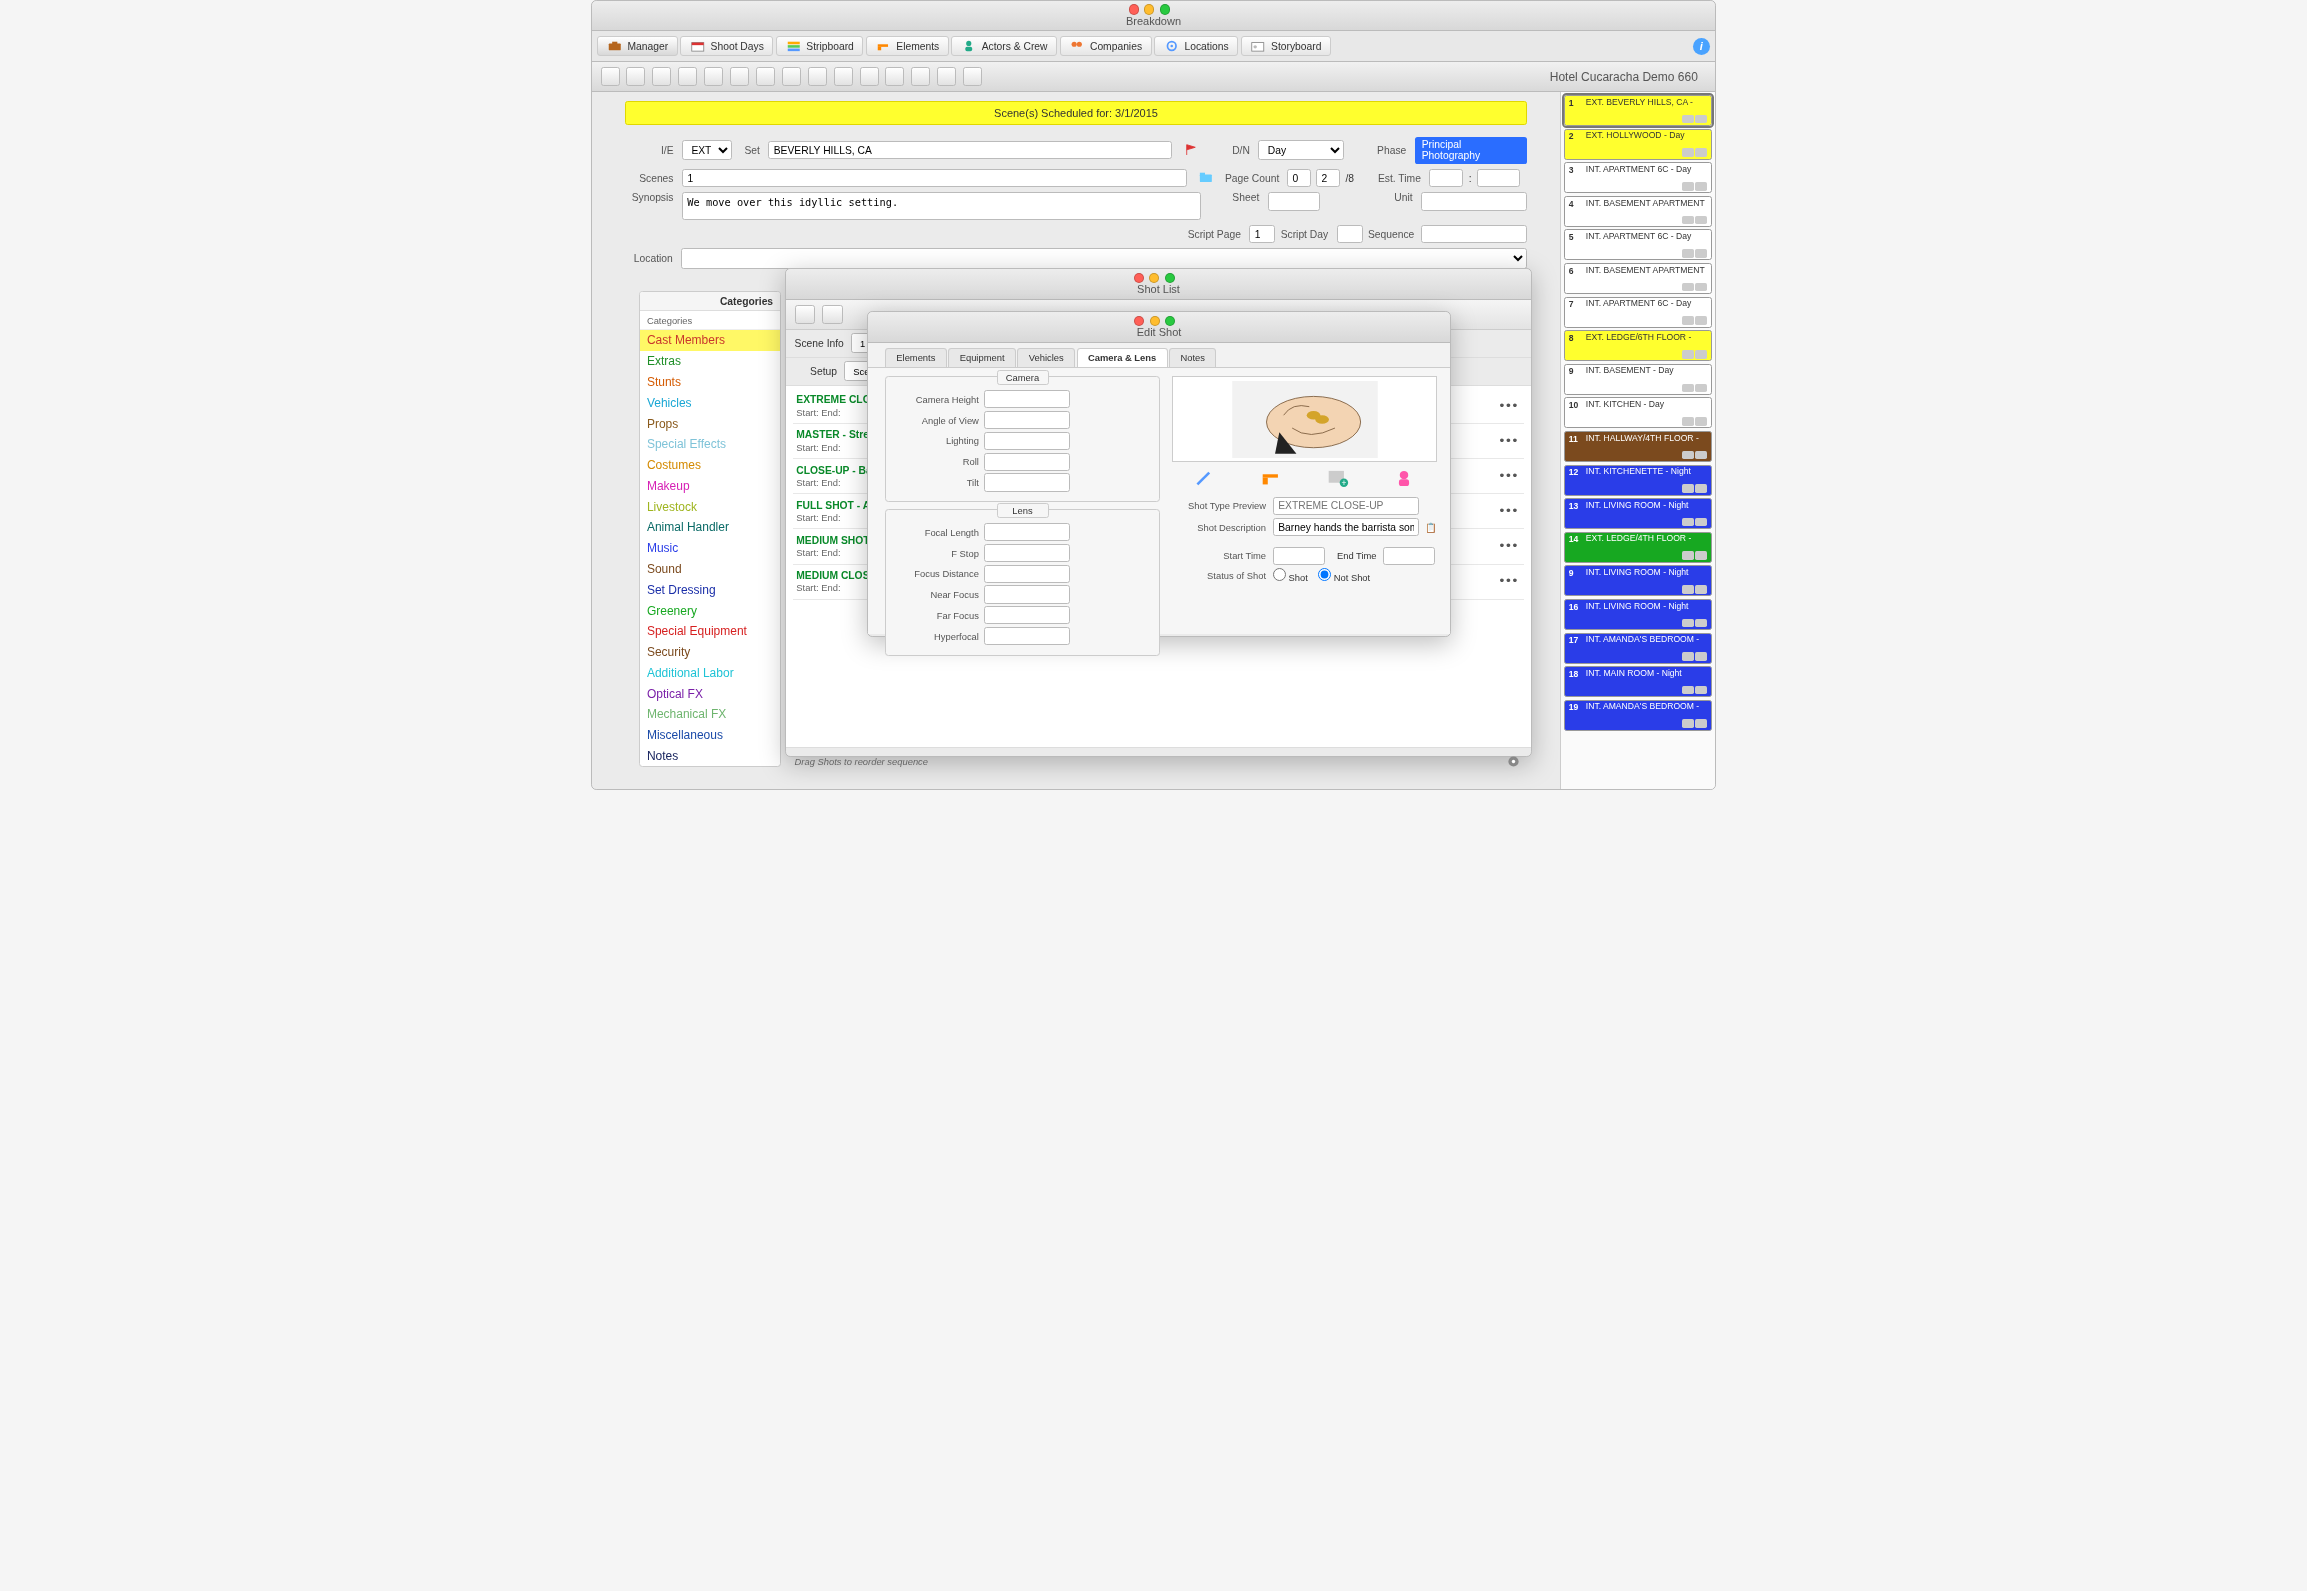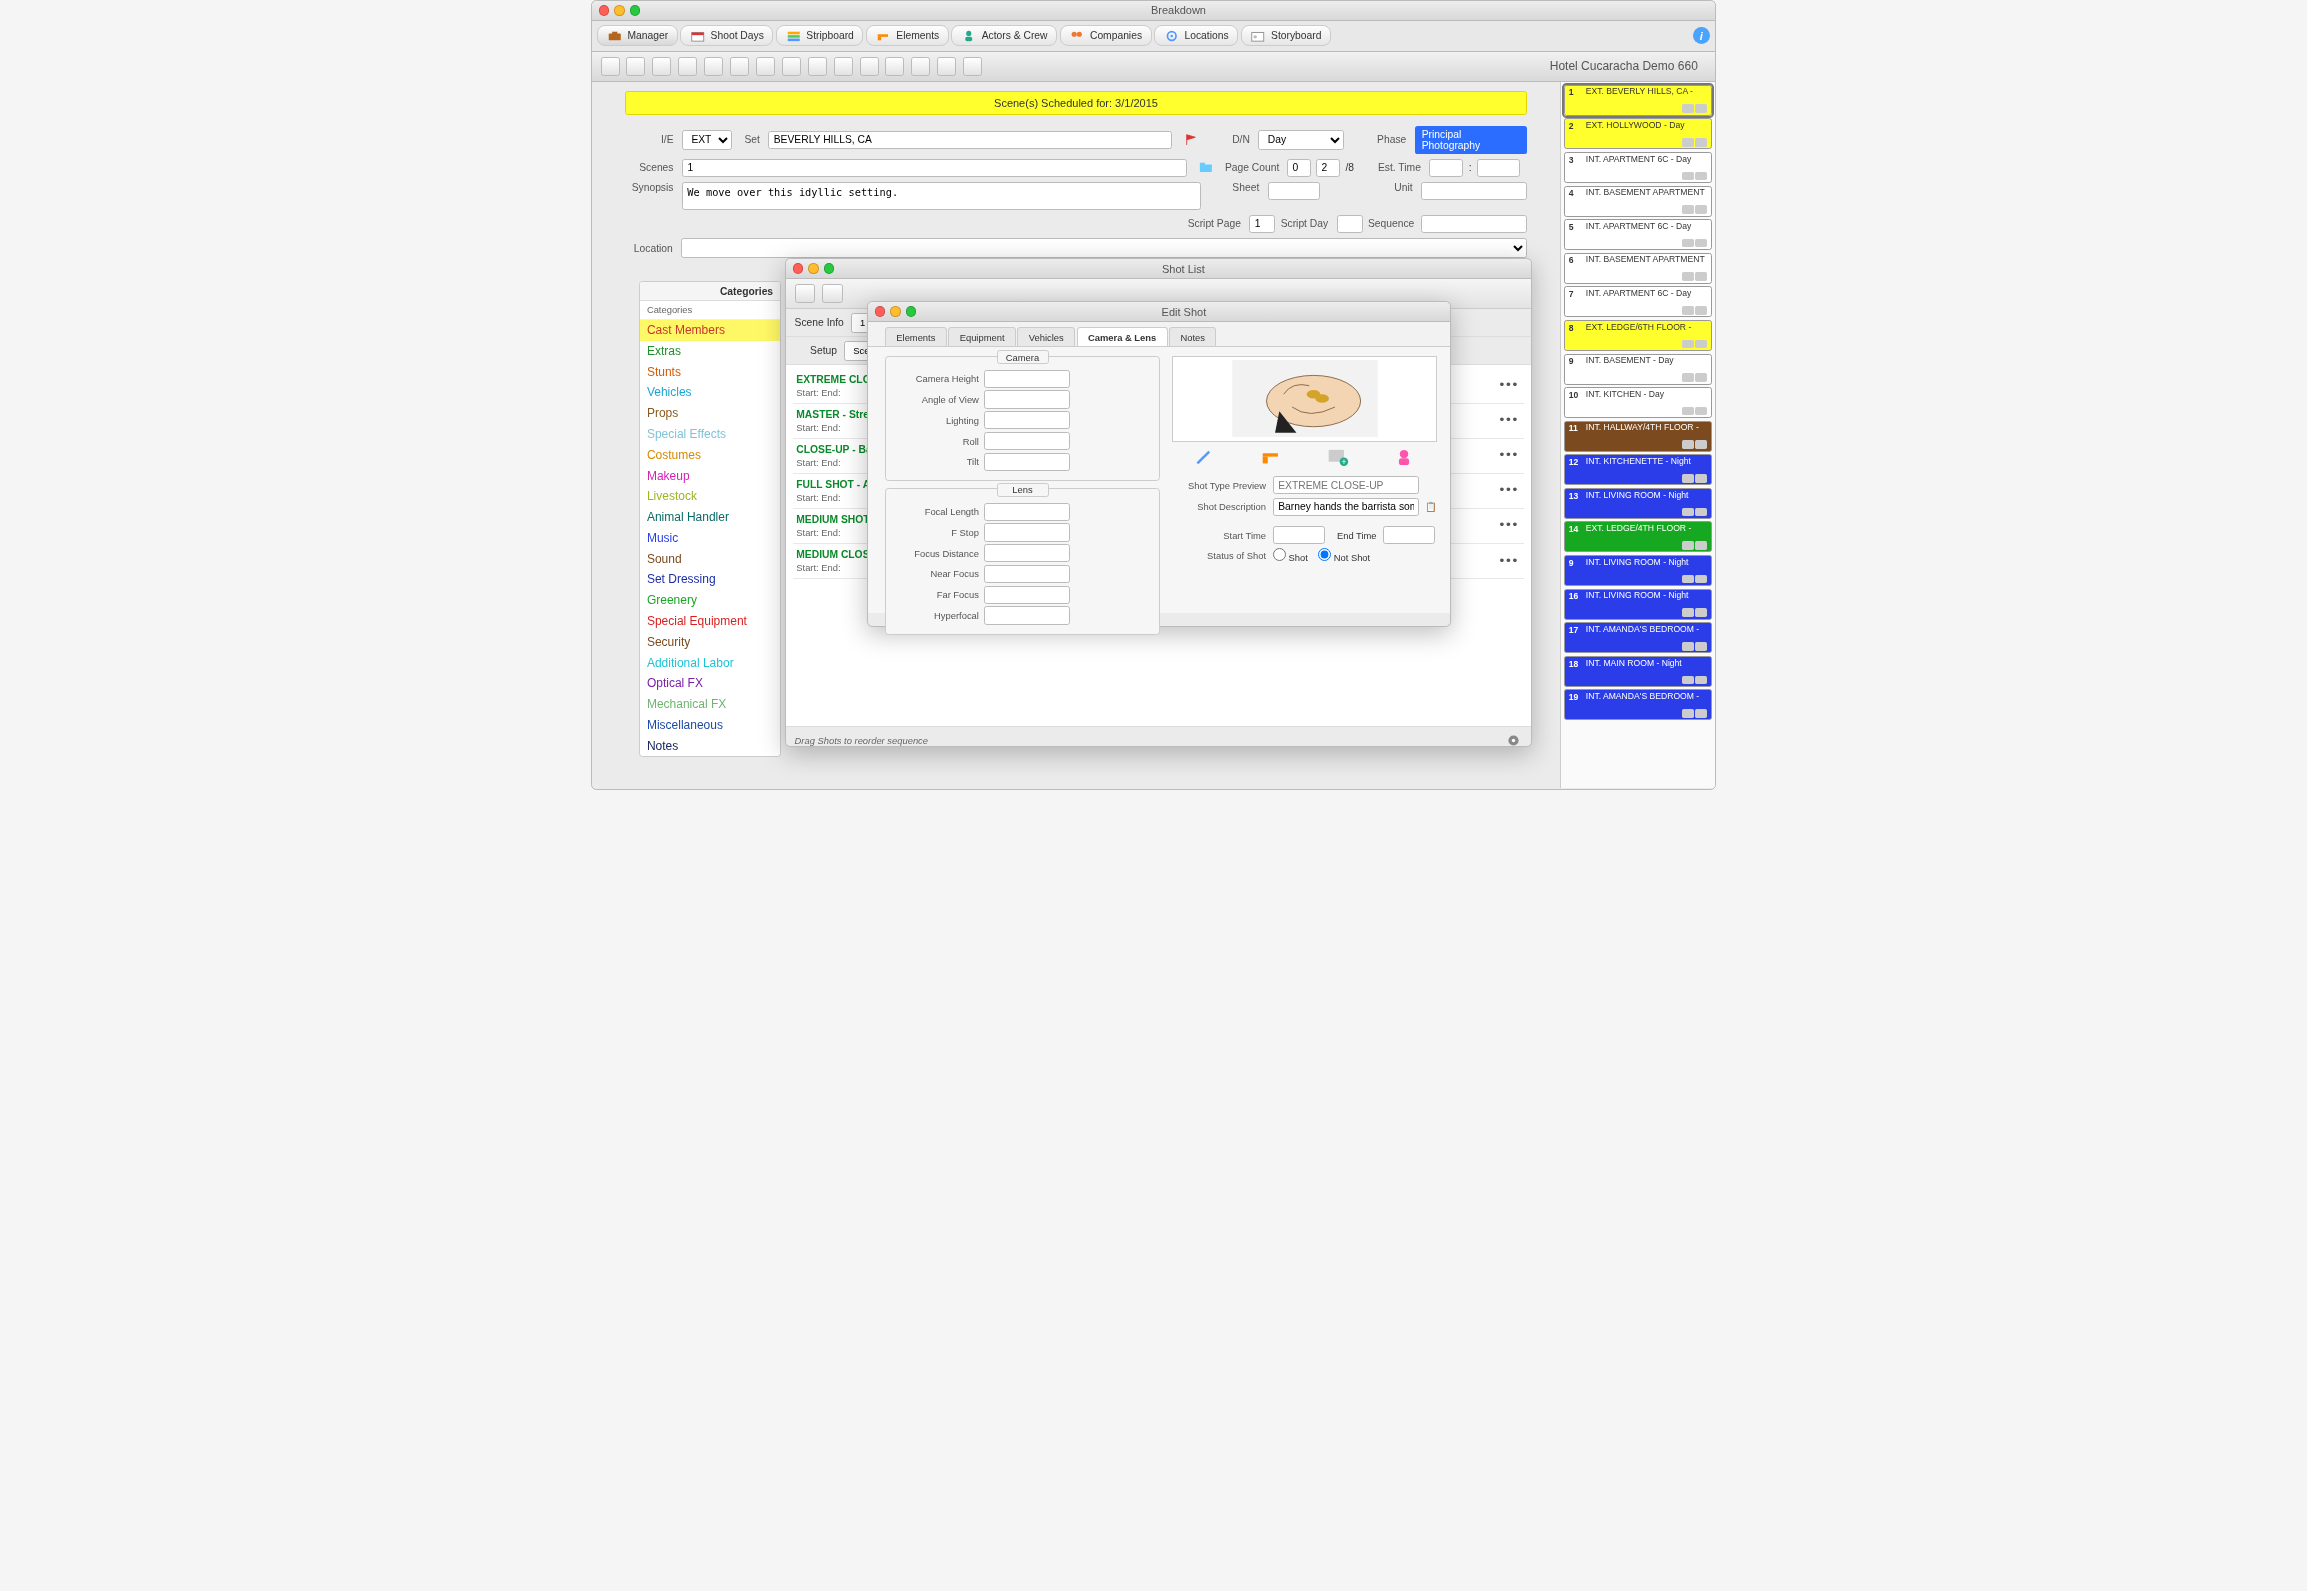--- a/index.html
+++ b/index.html
@@ -1,29 +1,29 @@
 <!DOCTYPE html>
 <html style="font-size:13.7px"><head>
 <meta charset="utf-8">
 <style>
 * { box-sizing: border-box; margin: 0; padding: 0; }
 body { font-family: "Lucida Grande", Arial, sans-serif; font-size: 10.3px; background: #f5f5f5; color: #333; }
 
 .window { background: #ebebeb; border: 0.9px solid #bbb; border-radius: 5.2px; position: relative; }
-.titlebar { display: flex; align-items: center; padding: 3.4px 6.9px; background: linear-gradient(#ededed,#d8d8d8); border-radius: 5.2px 5.2px 0 0; border-bottom: 0.9px solid #bbb; }
+.titlebar { display: flex; align-items: center; padding: 3.4px 6.9px; background: linear-gradient(#ededed,#d8d8d8); border-radius: 5.2px 5.2px 0 0; border-bottom: 0.9px solid #bbb; flex-direction: column; }
 .traffic { display: flex; gap: 5.2px; margin-right: 8.6px; }
 .dot { width: 10.3px; height: 10.3px; border-radius: 50%; border: 0.4px solid rgba(0,0,0,0.2); }
 .dot.r { background: #ff5f57; } .dot.y { background: #ffbd2e; } .dot.g { background: #28c940; }
 .titlebar .title { flex: 1; text-align: center; color: #555; font-size: 11px; }
 
 .main-window { width: 1125px; height: 790px; margin: 0 auto; overflow: hidden; position: relative; }
 
 
 .tabbar { display: flex; align-items: center; background: #e8e8e8; border-bottom: 0.9px solid #bbb; padding: 1.7px 5.2px; height: 31px; }
-.tab-btn { display: flex; align-items: center; gap: 5.2px; padding: 3.4px 8.6px; margin-right: 2.6px; border: 0.9px solid #ccc; border-radius: 8px; background: linear-gradient(#fefefe,#e6e6e6); font-size: 10.3px; cursor: pointer; }
+.tab-btn { display: flex; align-items: center; gap: 5.2px; padding: 3.4px 8.6px; margin-right: 2.6px; border: 0.9px solid #ccc; border-radius: 3px; background: linear-gradient(#fefefe,#e6e6e6); font-size: 10.3px; cursor: pointer; }
 .tab-btn.active { background: linear-gradient(#fff,#d8d8d8); }
 .info-icon { margin-left: auto; width: 17px; height: 17px; border-radius: 50%; background: #4aa3ff; color: #fff; display: flex; align-items: center; justify-content: center; font-style: italic; font-weight: bold; font-size: 11px; cursor: pointer; }
 
 
 .iconbar { display: flex; align-items: center; padding: 5.2px 8.6px; background: linear-gradient(#f1f1f1,#d9d9d9); border-bottom: 0.9px solid #bbb; gap: 6.9px; text-align: right; }
 .iconbar .ic { width: 19px; height: 19px; display: inline-block; border: 0.9px solid #bbb; border-radius: 2.6px; background: linear-gradient(#fff,#e2e2e2); position: relative; cursor: pointer; }
 .iconbar .proj { margin-left: auto; font-size: 12px; color: #555; padding-right: 8.6px; }
 
 
 .body-grid { display: grid; grid-template-columns: 1fr 155px; height: calc(100% - 31px - 20.6px - 31px); }

